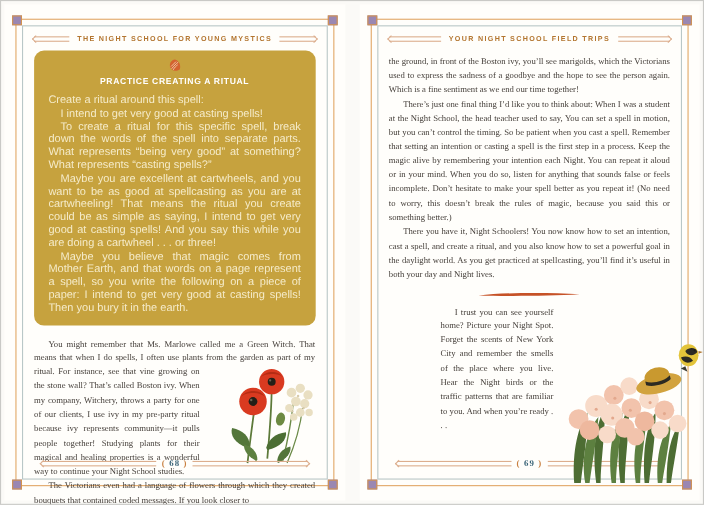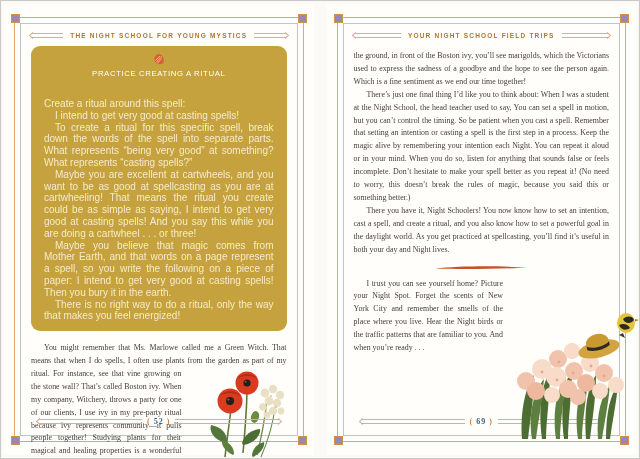--- a/index.html
+++ b/index.html
@@ -23,33 +23,33 @@
   .runhead{display:flex;align-items:center;gap:7px;margin-top:1px;
     color:#b3752f;font-family:"Liberation Sans",sans-serif;font-weight:bold;
     font-size:6.5px;letter-spacing:1.2px;white-space:nowrap;}
   .hline{flex:1;height:3px;border-top:1px solid #dcae8e;border-bottom:1px solid #dcae8e;position:relative;}
   .tip{position:absolute;width:4px;height:4px;top:-1px;}
   .tip.l{left:-1px;border-left:1px solid #dcae8e;border-bottom:1px solid #dcae8e;transform:rotate(45deg);}
   .tip.r{right:-1px;border-left:1px solid #dcae8e;border-bottom:1px solid #dcae8e;transform:rotate(225deg);}
   
   .goldbox{margin-top:7px;background:#c6a23e;border-radius:9px;padding:7px 13px 9px;}
   .boxicon{text-align:center;height:14px;line-height:0;}
-  .boxtitle{margin:2px 0 20px;text-align:center;color:#ffffff;
-    font-family:"Liberation Sans",sans-serif;font-size:7.8px;font-weight:normal;letter-spacing:.6px;}
+  .boxtitle{margin:2px 0 8px;text-align:center;color:#ffffff;
+    font-family:"Liberation Sans",sans-serif;font-size:7.8px;font-weight:bold;letter-spacing:.6px;}
   .bp{margin:0;color:#f5ebc9;font-family:"Liberation Sans",sans-serif;
     font-size:10px;line-height:11.8px;text-align:justify;}
   .bp.ind{text-indent:11px;}
   .it{}
   
   .bodytext{margin-top:11px;color:#433d38;font-size:7.9px;line-height:12.9px;text-align:justify;}
   .par{margin:0;}
   .par.ind{text-indent:13px;}
   .flo{float:right;margin:1px 0 2px 8px;line-height:0;}
   .clr{clear:right;}
-  .narrow{margin-right:106px;}
+  .narrow{margin-right:106px;margin-left:47px;}
   
   .divider{display:block;margin:7px auto 6px;}
   
   .folio{position:absolute;left:34px;right:34px;bottom:29px;display:flex;align-items:center;gap:5px;z-index:4;}
   .fline{flex:1;height:3px;border-top:1px solid #dcae8e;border-bottom:1px solid #dcae8e;position:relative;}
   .fnum{font-size:8px;font-weight:bold;color:#3a6478;letter-spacing:1px;white-space:nowrap;}
   .paren{color:#c87f3f;font-weight:bold;}
   
   .valerian{position:absolute;right:8px;bottom:14px;z-index:5;line-height:0;}
   .bird{position:absolute;right:-3px;top:305px;z-index:6;line-height:0;}
@@ -86,21 +86,20 @@
             <path d="M7 1 C11 2 12.5 6 11.5 10 C8 12.5 3.5 11.5 2.5 7.5 C2 4 4 1.5 7 1 Z" fill="#d4622f"></path>
             <path d="M4 9.5 C6 7 8 5 10 3.5 M5.5 10.5 C6.5 8.5 8 7 9.5 6 M3.5 7.5 C5 6 6.5 4.5 8 3" stroke="#f3dfc3" stroke-width="0.7" fill="none"></path>
           </svg>
         </div>
         <h3 class="boxtitle">PRACTICE CREATING A RITUAL</h3>
         <p class="bp"><span>Create a ritual around this spell:</span></p>
         <p class="bp ind"><span class="it">I intend to get very good at casting spells!</span></p>
         <p class="bp ind"><span>To create a ritual for this specific spell, break down the words of the spell into separate parts. What represents “being very good” at something? What represents “casting spells?”</span></p>
         <p class="bp ind"><span>Maybe you are excellent at cartwheels, and you want to be as good at spellcasting as you are at cartwheeling! That means the ritual you create could be as simple as saying, </span><span class="it">I intend to get very good at casting spells!</span><span> And you say this while you are doing a cartwheel . . . or three!</span></p>
         <p class="bp ind"><span>Maybe you believe that magic comes from Mother Earth, and that words on a page represent a spell, so you write the following on a piece of paper: </span><span class="it">I intend to get very good at casting spells!</span><span> Then you bury it in the earth.</span></p>
-        <p class="bp ind"><span>There is no right way to do a ritual, only the way that makes you feel energized!</span></p>
       </div>
 
       <div class="bodytext">
         <p class="par ind">
           <span>You might remember that Ms. Marlowe called me a Green Witch. That means that when I do spells, I often use plants from the garden </span><span class="flo"><svg width="84" height="92" viewBox="0 0 84 92">
 
             <path d="M30 26 C27 48 24 70 22 88" stroke="#5d7a3a" stroke-width="1.6" fill="none"></path>
             <path d="M44 18 C44 40 42 62 40 84" stroke="#5d7a3a" stroke-width="1.6" fill="none"></path>
             <path d="M64 30 C62 50 58 70 54 86" stroke="#6b8a48" stroke-width="1.3" fill="none"></path>
             <path d="M72 38 C70 56 64 74 58 88" stroke="#6b8a48" stroke-width="1.1" fill="none"></path>
@@ -144,21 +143,21 @@
           </svg></span><span>as part of my ritual. For instance, see that vine growing on the stone wall? That’s called Boston ivy. When my company, Witchery, throws a party for one of our clients, I use ivy in my pre-party ritual because ivy represents community—it pulls people together! Studying plants for their magical and healing properties is a wonderful way to continue your Night School studies.</span>
         </p>
         <p class="par ind clr">The Victorians even had a language of flowers through which they created bouquets that contained coded messages. If you look closer to</p>
       </div>
     </div>
 
     <footer class="folio">
       <span class="fline">
           <i class="tip l"></i>
         </span>
-      <span class="fnum"><span class="paren">(</span> <span>52</span> <span class="paren">)</span></span>
+      <span class="fnum"><span class="paren">(</span> <span>68</span> <span class="paren">)</span></span>
       <span class="fline">
           <i class="tip r"></i>
         </span>
     </footer>
   </section>
 
   <section class="page">
     <div class="ob"></div>
     <div class="ib"></div>
     <span class="corner tl"></span>

